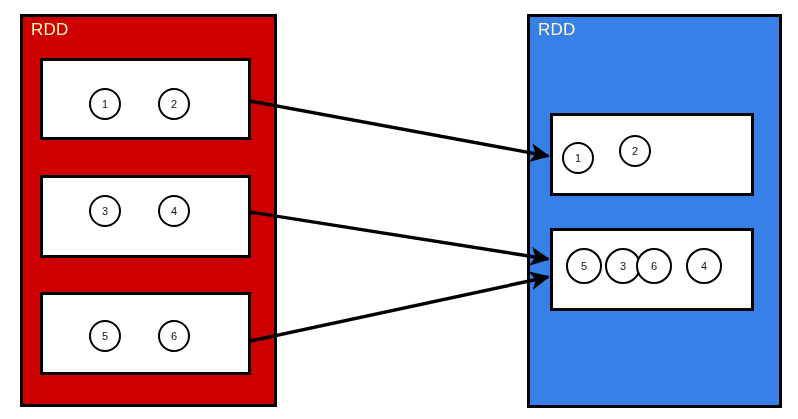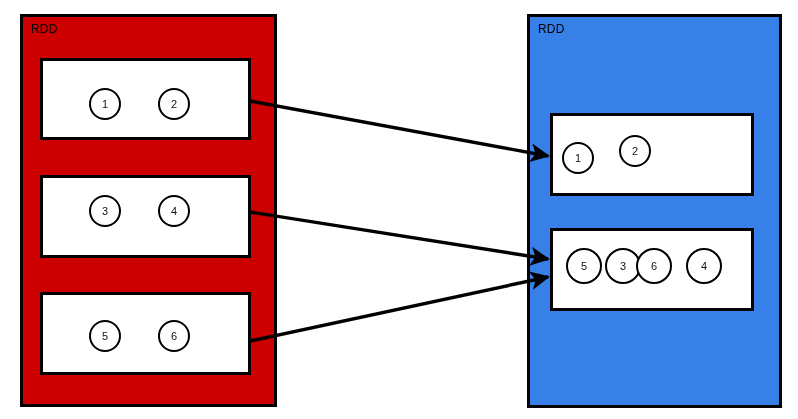--- a/index.html
+++ b/index.html
@@ -19,22 +19,22 @@
   }
   .rdd-box {
     position: absolute;
     border: 3px solid #000000;
     box-sizing: border-box;
   }
   .rdd-label {
     position: absolute;
     left: 8px;
     top: 5px;
-    color: #000000;
-    font-size: 12px;
+    color: #fef9c3;
+    font-size: 17px;
     font-family: "Liberation Sans", sans-serif;
     line-height: 15px;
     letter-spacing: 0.2px;
     user-select: none;
   }
   .partition {
     position: absolute;
     background: #ffffff;
     border: 3px solid #000000;
     box-sizing: border-box;

